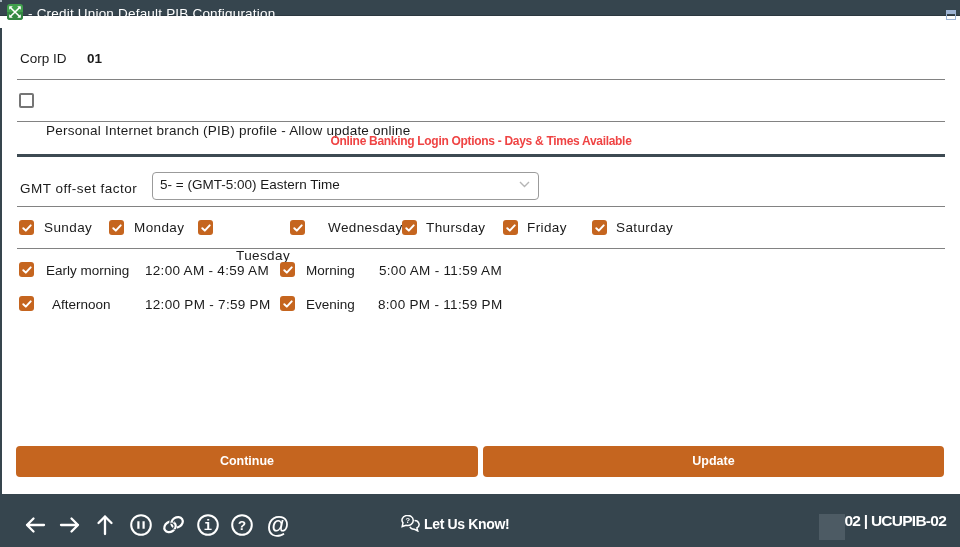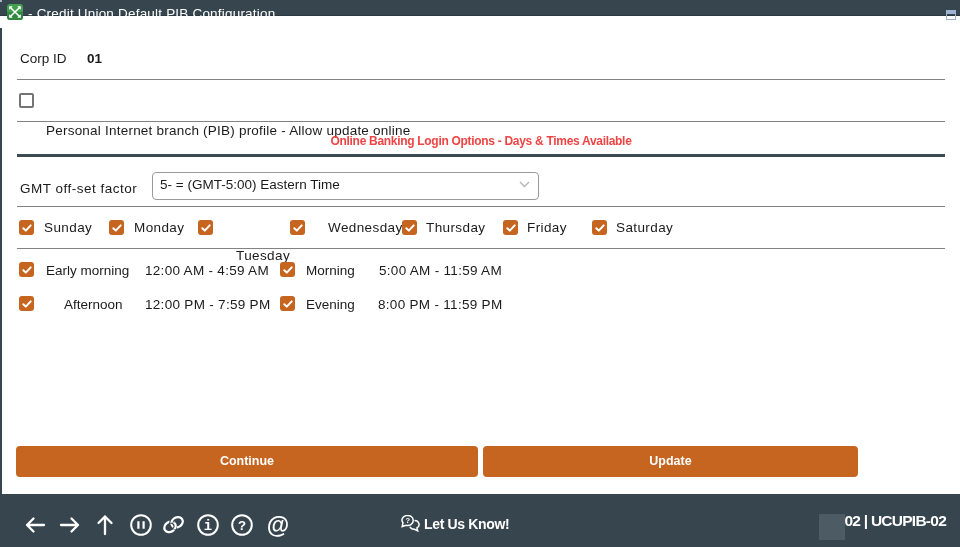--- a/index.html
+++ b/index.html
@@ -109,32 +109,32 @@
     </svg>
   </div>
 <span class="abs lbl" style="left:306px;top:263px;">Morning</span>
 <span class="abs lbl" style="left:379px;top:263px;letter-spacing:0.3px;">5:00 AM - 11:59 AM</span>
 
 <div class="cb" style="left:19px;top:296px;">
     <svg width="12" height="12" viewBox="0 0 12 12">
       <path d="M2.3 6.2 L4.8 8.6 L9.7 3.4" stroke="#fff" stroke-width="2" fill="none" stroke-linecap="round" stroke-linejoin="round"></path>
     </svg>
   </div>
-<span class="abs lbl" style="left:64px;top:297px;">Afternoon</span>
+<span class="abs lbl" style="left:52px;top:297px;">Afternoon</span>
 <span class="abs lbl" style="left:145px;top:297px;letter-spacing:0.3px;">12:00 PM - 7:59 PM</span>
 <div class="cb" style="left:280px;top:296px;">
     <svg width="12" height="12" viewBox="0 0 12 12">
       <path d="M2.3 6.2 L4.8 8.6 L9.7 3.4" stroke="#fff" stroke-width="2" fill="none" stroke-linecap="round" stroke-linejoin="round"></path>
     </svg>
   </div>
 <span class="abs lbl" style="left:306px;top:297px;">Evening</span>
 <span class="abs lbl" style="left:378px;top:297px;letter-spacing:0.3px;">8:00 PM - 11:59 PM</span>
 
 <div class="abs" style="left:16px;top:446px;width:462px;height:31px;background:#c5651f;border-radius:4px;text-align:center;line-height:31px;font-size:12.5px;font-weight:bold;color:#fff;">Continue</div>
-<div class="abs" style="left:483px;top:446px;width:375px;height:31px;background:#c5651f;border-radius:4px;text-align:center;line-height:31px;font-size:12.5px;font-weight:bold;color:#fff;">Update</div>
+<div class="abs" style="left:483px;top:446px;width:461px;height:31px;background:#c5651f;border-radius:4px;text-align:center;line-height:31px;font-size:12.5px;font-weight:bold;color:#fff;">Update</div>
 
 <div class="abs" style="left:0;top:494px;width:960px;height:53px;background:#36454e;">
   <svg class="abs" style="left:24px;top:20px;" width="22" height="22" viewBox="0 0 22 22">
     <path d="M20 11 H3 M9.5 4.5 L3 11 L9.5 17.5" stroke="#fff" stroke-width="2.3" fill="none" stroke-linecap="round" stroke-linejoin="round"></path>
   </svg>
   <svg class="abs" style="left:59px;top:20px;" width="22" height="22" viewBox="0 0 22 22">
     <path d="M2 11 H19 M12.5 4.5 L19 11 L12.5 17.5" stroke="#fff" stroke-width="2.3" fill="none" stroke-linecap="round" stroke-linejoin="round"></path>
   </svg>
   <svg class="abs" style="left:94px;top:19px;" width="22" height="23" viewBox="0 0 22 23">
     <path d="M11 21 V3.5 M4.5 10 L11 3.5 L17.5 10" stroke="#fff" stroke-width="2.3" fill="none" stroke-linecap="round" stroke-linejoin="round"></path>

